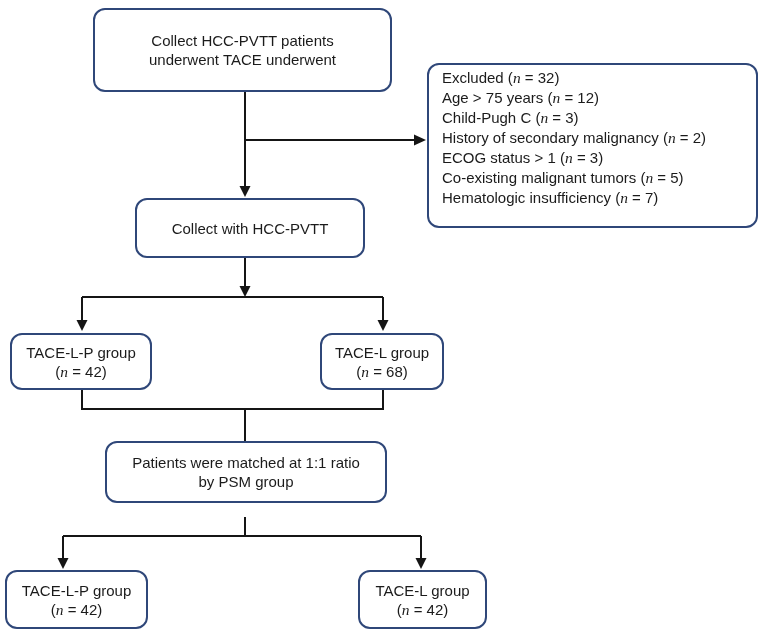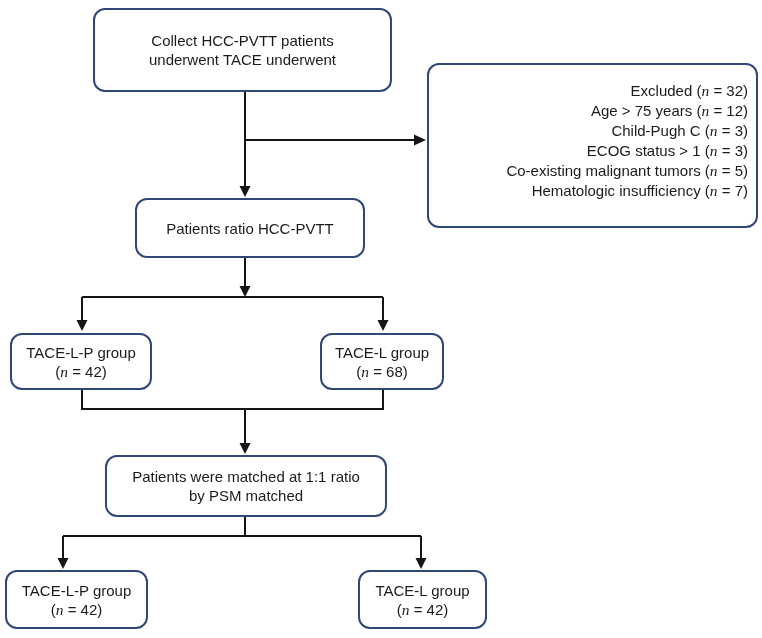--- a/index.html
+++ b/index.html
@@ -26,22 +26,22 @@
     background: #ffffff;
   }
   .box.center {
     display: flex;
     flex-direction: column;
     justify-content: center;
     align-items: center;
     text-align: center;
   }
   .box.left {
-    padding: 16px 8px 8px 13px;
-    text-align: right;
+    padding: 3px 8px 8px 13px;
+    text-align: left;
     line-height: 20px;
   }
   .excluded-item {
   }
   em {
     font-style: italic;
     font-family: "Liberation Serif", "DejaVu Serif", serif;
     font-size: 15.5px;
   }
   svg.connectors {
@@ -100,43 +100,44 @@
   <div class="box center" style="left:93px; top:8px; width:299px; height:84px;">
     <div>Collect HCC-PVTT patients</div>
     <div>underwent TACE underwent</div>
   </div>
 
   <div class="box left" style="left:427px; top:63px; width:331px; height:165px;">
     <div>Excluded (<em>n</em> = 32)</div>
     <div>
       <div class="excluded-item">Age &gt; 75 years (<em>n</em> = 12)</div>
       <div class="excluded-item">Child-Pugh C (<em>n</em> = 3)</div>
+      <div class="excluded-item">History of secondary malignancy (<em>n</em> = 2)</div>
       <div class="excluded-item">ECOG status &gt; 1 (<em>n</em> = 3)</div>
       <div class="excluded-item">Co-existing malignant tumors (<em>n</em> = 5)</div>
       <div class="excluded-item">Hematologic insufficiency (<em>n</em> = 7)</div>
     </div>
   </div>
 
   <div class="box center" style="left:135px; top:198px; width:230px; height:60px;">
-    <div>Patients ratio HCC-PVTT</div>
+    <div>Collect with HCC-PVTT</div>
   </div>
 
   <div class="box center" style="left:10px; top:333px; width:142px; height:57px;">
     <div>TACE-L-P group</div>
     <div>(<em>n</em> = 42)</div>
   </div>
 
   <div class="box center" style="left:320px; top:333px; width:124px; height:57px;">
     <div>TACE-L group</div>
     <div>(<em>n</em> = 68)</div>
   </div>
 
-  <div class="box center" style="left:105px; top:455px; width:282px; height:62px;">
+  <div class="box center" style="left:105px; top:441px; width:282px; height:62px;">
     <div>Patients were matched at 1:1 ratio</div>
-    <div>by PSM matched</div>
+    <div>by PSM group</div>
   </div>
 
   <div class="box center" style="left:5px; top:570px; width:143px; height:59px;">
     <div>TACE-L-P group</div>
     <div>(<em>n</em> = 42)</div>
   </div>
 
   <div class="box center" style="left:358px; top:570px; width:129px; height:59px;">
     <div>TACE-L group</div>
     <div>(<em>n</em> = 42)</div>

